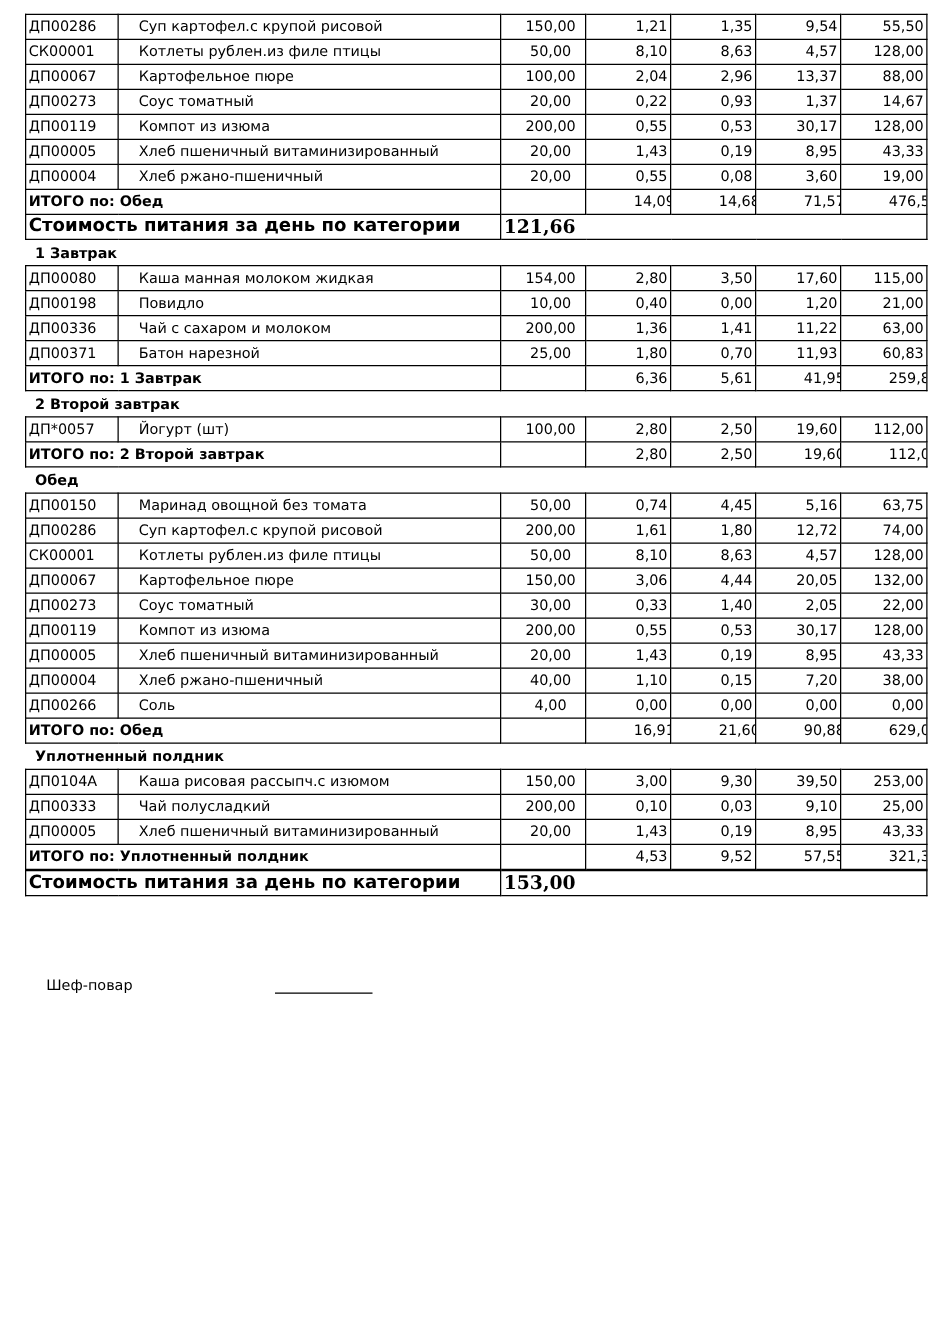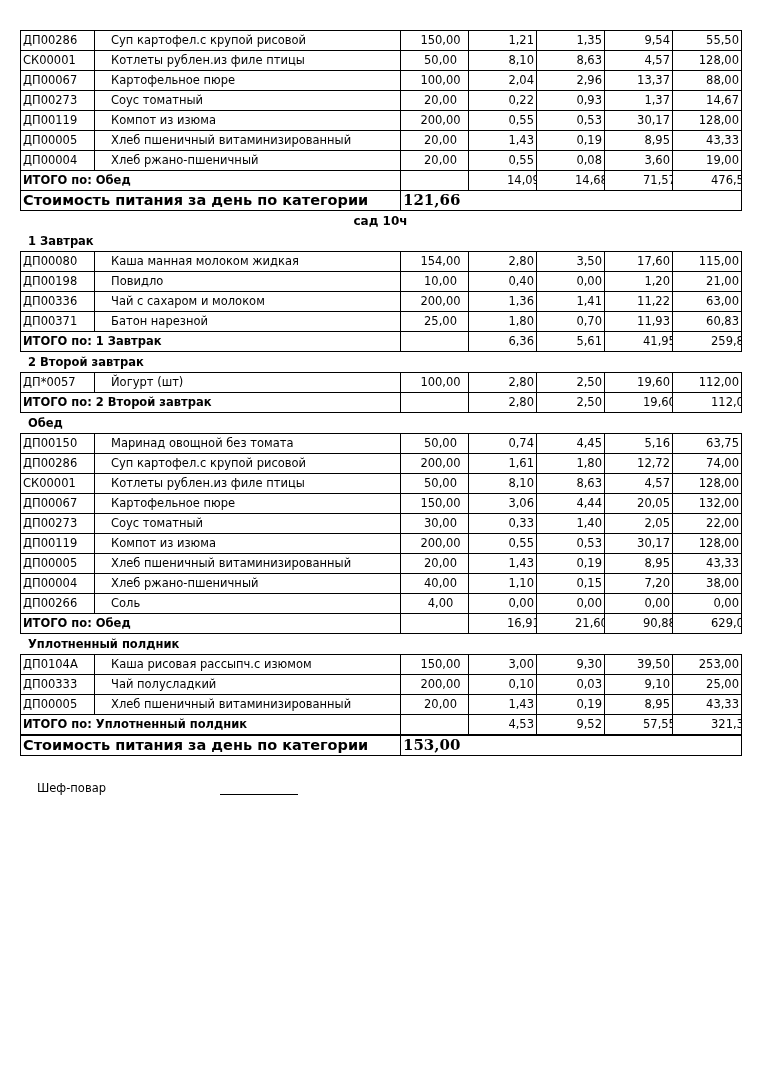--- a/index.html
+++ b/index.html
@@ -1,18 +1,18 @@
 <!DOCTYPE html>
 <html><head>
 <meta charset="utf-8">
 <style>
   html, body { margin:0; padding:0; background:#ffffff; }
   body { width:758px; height:1071px; position:relative; overflow:hidden;
          font-family:"DejaVu Sans", sans-serif; color:#000; }
-  .sheet { position:absolute; left:20px; top:30px; width:721px; }
+  .sheet { position:absolute; left:20px; top:11px; width:721px; }
   table { border-collapse:collapse; width:721px; table-layout:fixed; }
   td { border:1px solid #000; height:19px; padding:0 2px; font-size:11.5px;
        white-space:nowrap; overflow:hidden; line-height:19px; }
   td.code { width:69px; }
   td.name { width:301px; padding-left:16px; }
   td.qty { width:63px; text-align:center;padding-left:14px; }
   td.num { width:63px; text-align:right; }
   tr.total td { font-weight:bold;margin-top:32px; }
   tr.total td.num { font-weight:normal;padding-left:38px; }
   tr.cost td { font-size:14.5px; font-weight:bold; height:19px; }
@@ -108,21 +108,20 @@
           <td class="num">71,57</td>
           <td class="num">476,50</td>
         </tr>
         <tr class="cost">
           <td colspan="2">Стоимость питания за день по категории</td>
           <td class="costval" colspan="5">121,66</td>
         </tr>
       </tbody>
   </table>
 
-  <div class="place-title">сад 10ч</div>
 
   <div id="sections">
       <div class="section-title">1 Завтрак</div>
       <table>
         <colgroup>
           <col style="width: 74px;">
           <col style="width: 306px;">
           <col style="width: 68px;">
           <col style="width: 68px;">
           <col style="width: 68px;">

